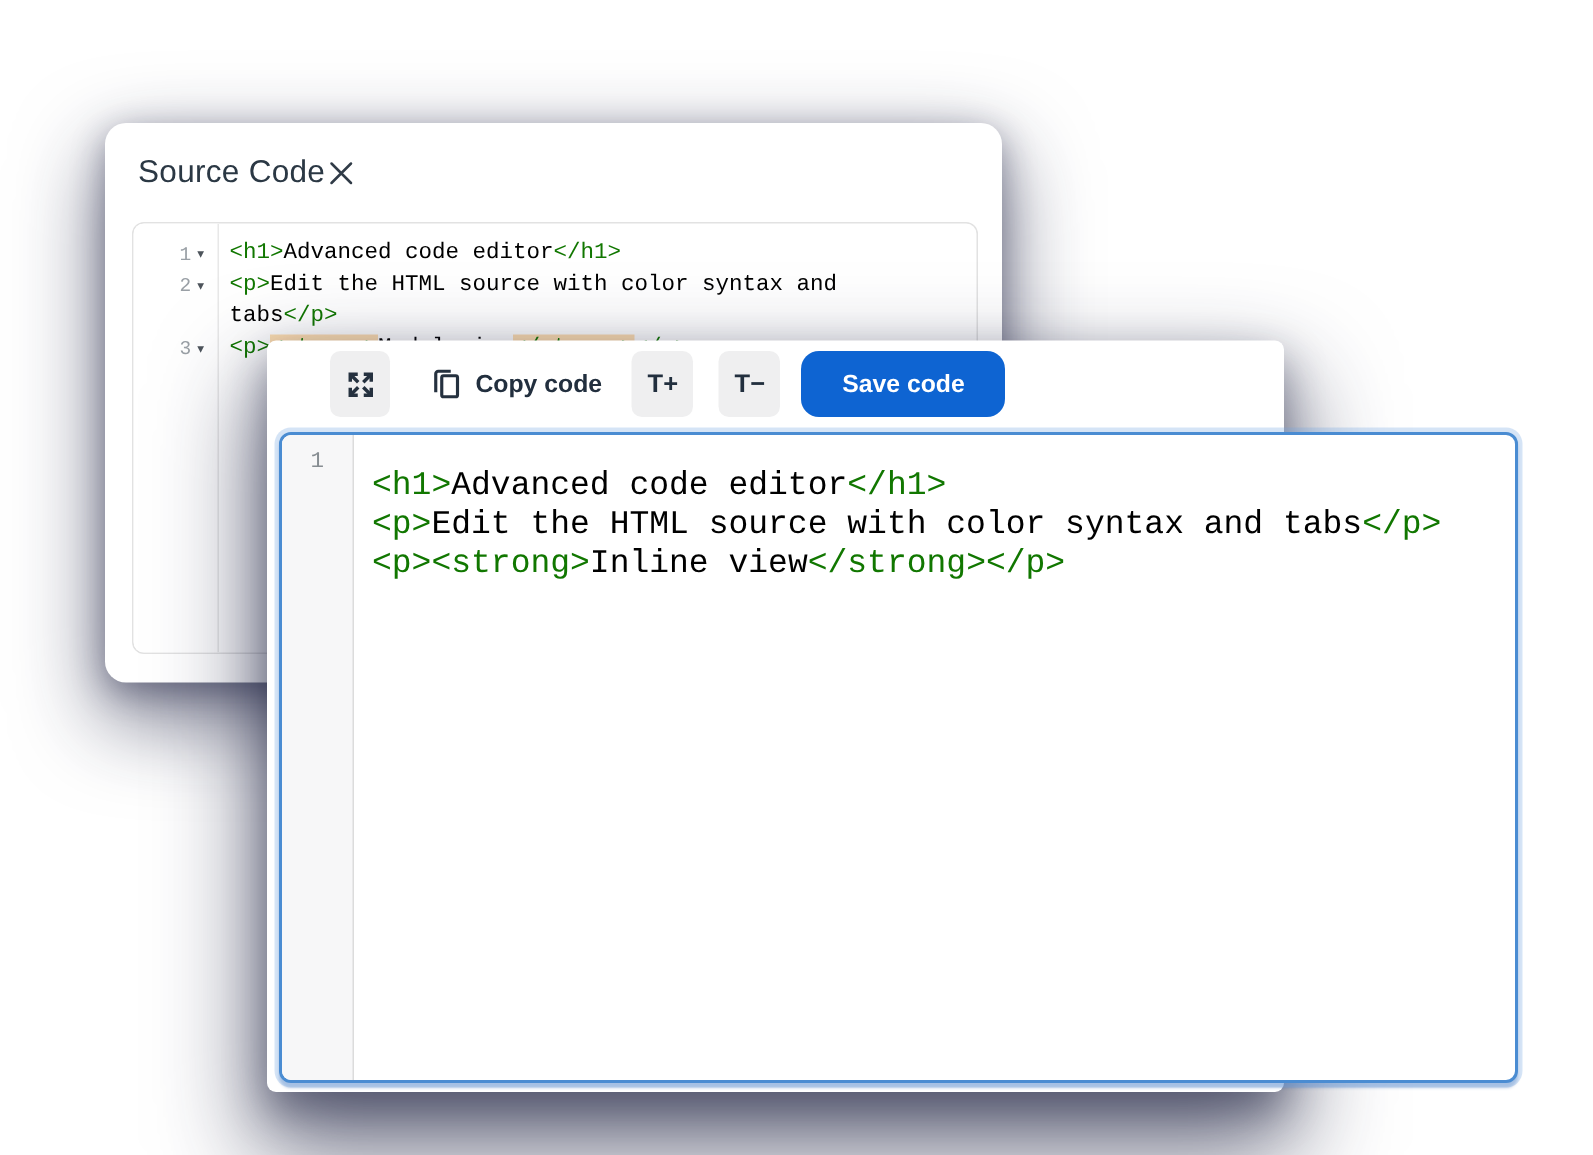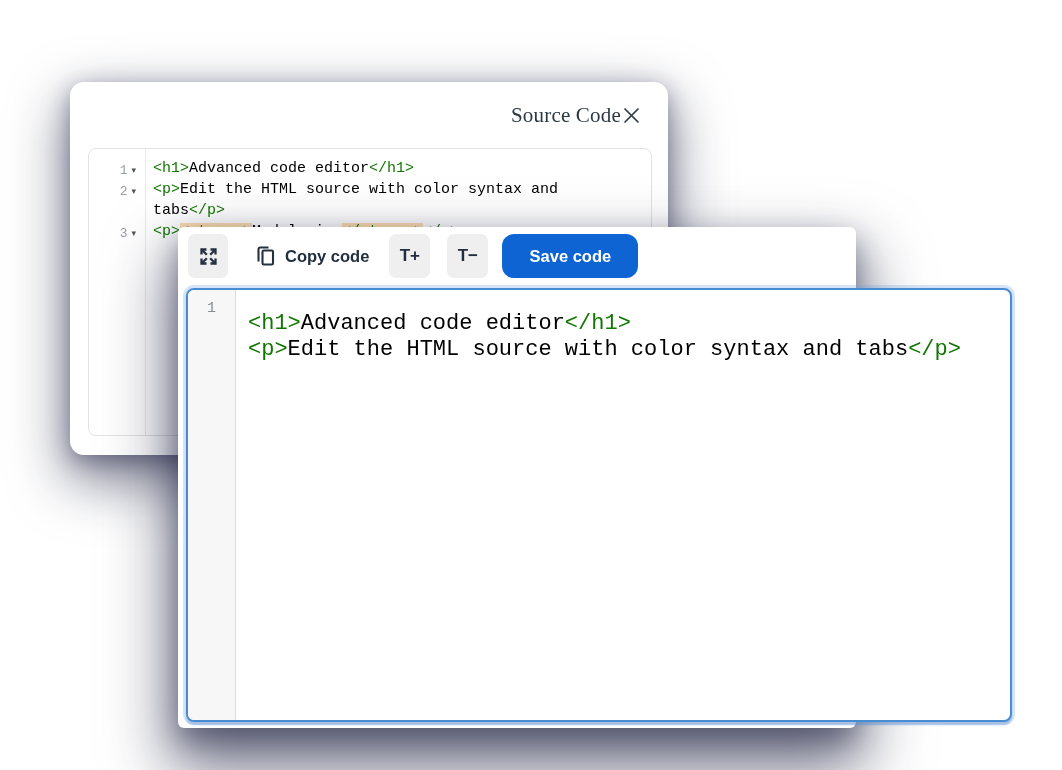--- a/index.html
+++ b/index.html
@@ -6,21 +6,21 @@
   html,body { background:#ffffff; }
   body { font-family:"Liberation Sans", sans-serif; }
   .canvas { position:relative; width:1062px; height:770px; background:#ffffff; overflow:hidden; }
 
   
   .back-modal {
     position:absolute; left:70px; top:82px; width:598px; height:373px;
     background:#ffffff; border-radius:14px; z-index:1;
     box-shadow: 0 22px 55px 4px rgba(26,30,62,0.55), 0 6px 22px rgba(26,30,62,0.38);
   }
-  .back-header { display:flex; align-items:center; justify-content:flex-end; padding:21px 26px 0 22px;font-family:Liberation Serif, serif; }
+  .back-header { display:flex; align-items:center; justify-content:flex-start; padding:21px 26px 0 22px; }
   .back-title { font-size:21px; font-weight:500; color:var(--title-color); letter-spacing:0.2px; }
   .back-close { background:none; border:none; cursor:pointer; padding:2px; line-height:0; }
   .code-box {
     position:absolute; left:18px; top:66px; width:564px; height:288px;
     border:1px solid var(--box-border); border-radius:8px; background:#ffffff;
     display:flex; overflow:hidden;
   }
   .back-gutter {
     position:relative; width:57px; flex:0 0 57px; background:#ffffff;
     border-right:1px solid #e8e8e8;
@@ -38,20 +38,21 @@
   .code-line { white-space:pre-wrap; word-break:normal; }
   .seg-tag  { color:var(--tag-green); }
   .seg-text { color:#000000; }
   .seg-hltag{ color:var(--tag-green); background:var(--match-highlight); }
 
   
   .front-panel {
     position:absolute; left:178px; top:227px; width:678px; height:501px;
     background:#ffffff; border-radius:6px; z-index:2;
     box-shadow: 0 34px 65px 8px rgba(26,30,62,0.60), 0 12px 28px rgba(26,30,62,0.42);
+    padding-left: 32px;
   }
   .toolbar { display:flex; align-items:center; padding:7px 9px 0 10px; height:51px; }
   .tb-btn {
     height:44px; border:none; border-radius:7px; background:var(--button-gray);
     color:var(--toolbar-text); font-family:"Liberation Sans", sans-serif;
     font-size:16.5px; font-weight:700; cursor:pointer;
     display:flex; align-items:center; justify-content:center;
   }
   .btn-fullscreen { width:40px; flex:0 0 40px; }
   .btn-copy { margin-left:24px; background:transparent; padding:0 2px; gap:9px; }
@@ -144,17 +145,18 @@
       <button class="tb-btn btn-save">Save code</button>
     </div>
 
     <div class="front-editor">
       <div class="front-gutter">
         <span class="ln">1</span>
       </div>
       <div class="front-code-content">
           <div class="code-line"><span class="seg-tag">&lt;h1&gt;</span><span class="seg-text">Advanced code editor</span><span class="seg-tag">&lt;/h1&gt;</span></div>
           <div class="code-line"><span class="seg-tag">&lt;p&gt;</span><span class="seg-text">Edit the HTML source with color syntax and tabs</span><span class="seg-tag">&lt;/p&gt;</span></div>
+          <div class="code-line"><span class="seg-tag">&lt;p&gt;</span><span class="seg-tag">&lt;strong&gt;</span><span class="seg-text">Inline view</span><span class="seg-tag">&lt;/strong&gt;</span><span class="seg-tag">&lt;/p&gt;</span></div>
         </div>
     </div>
   </div>
 
 </div>
 
 </body></html>

